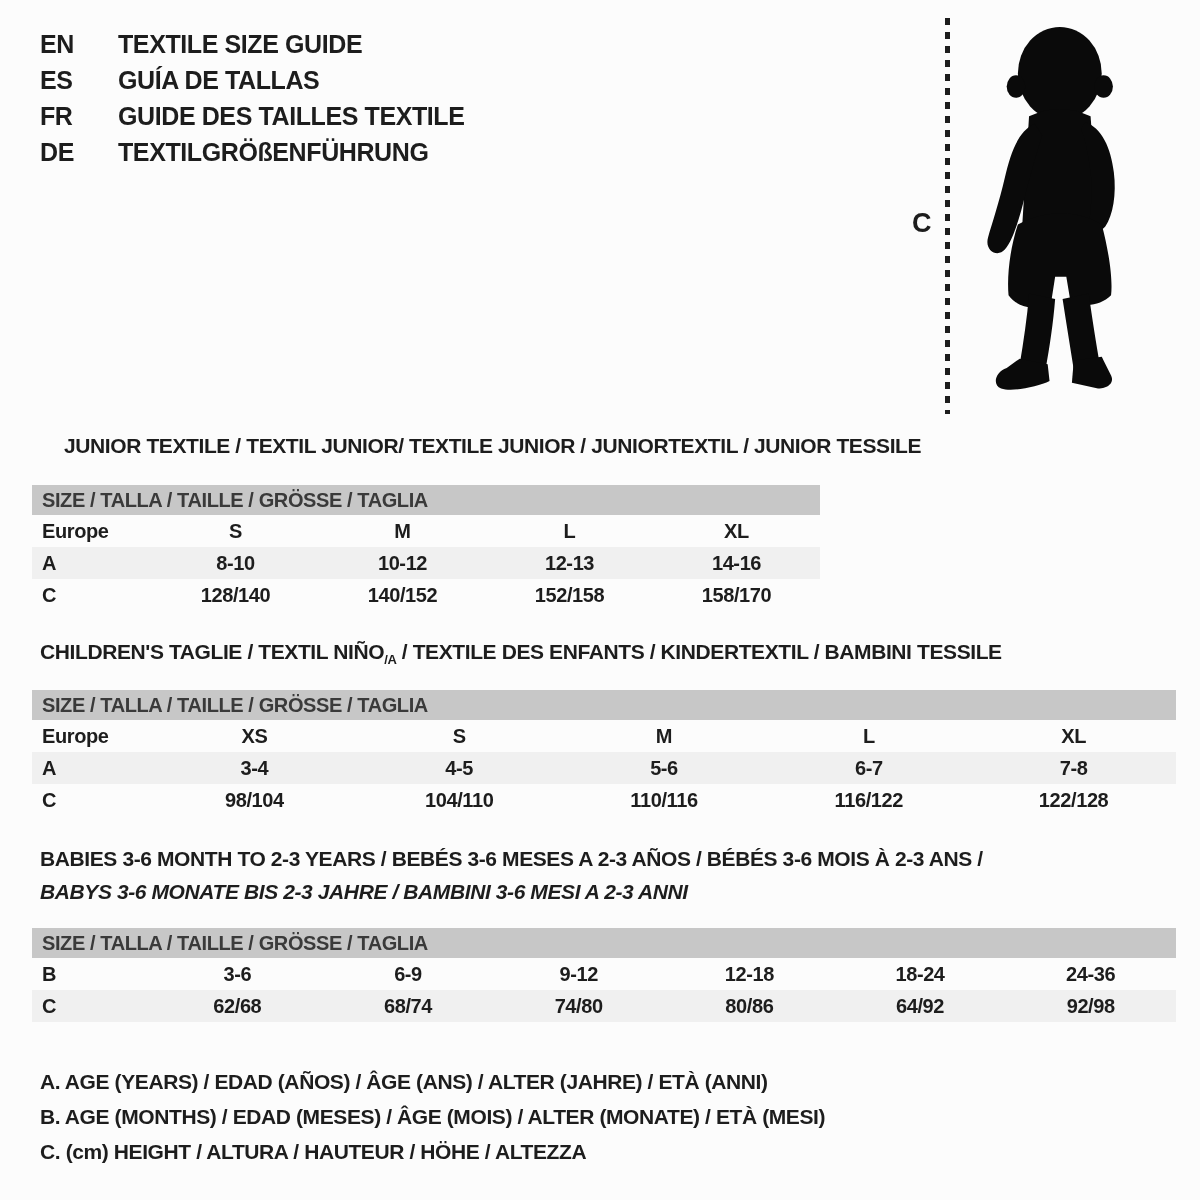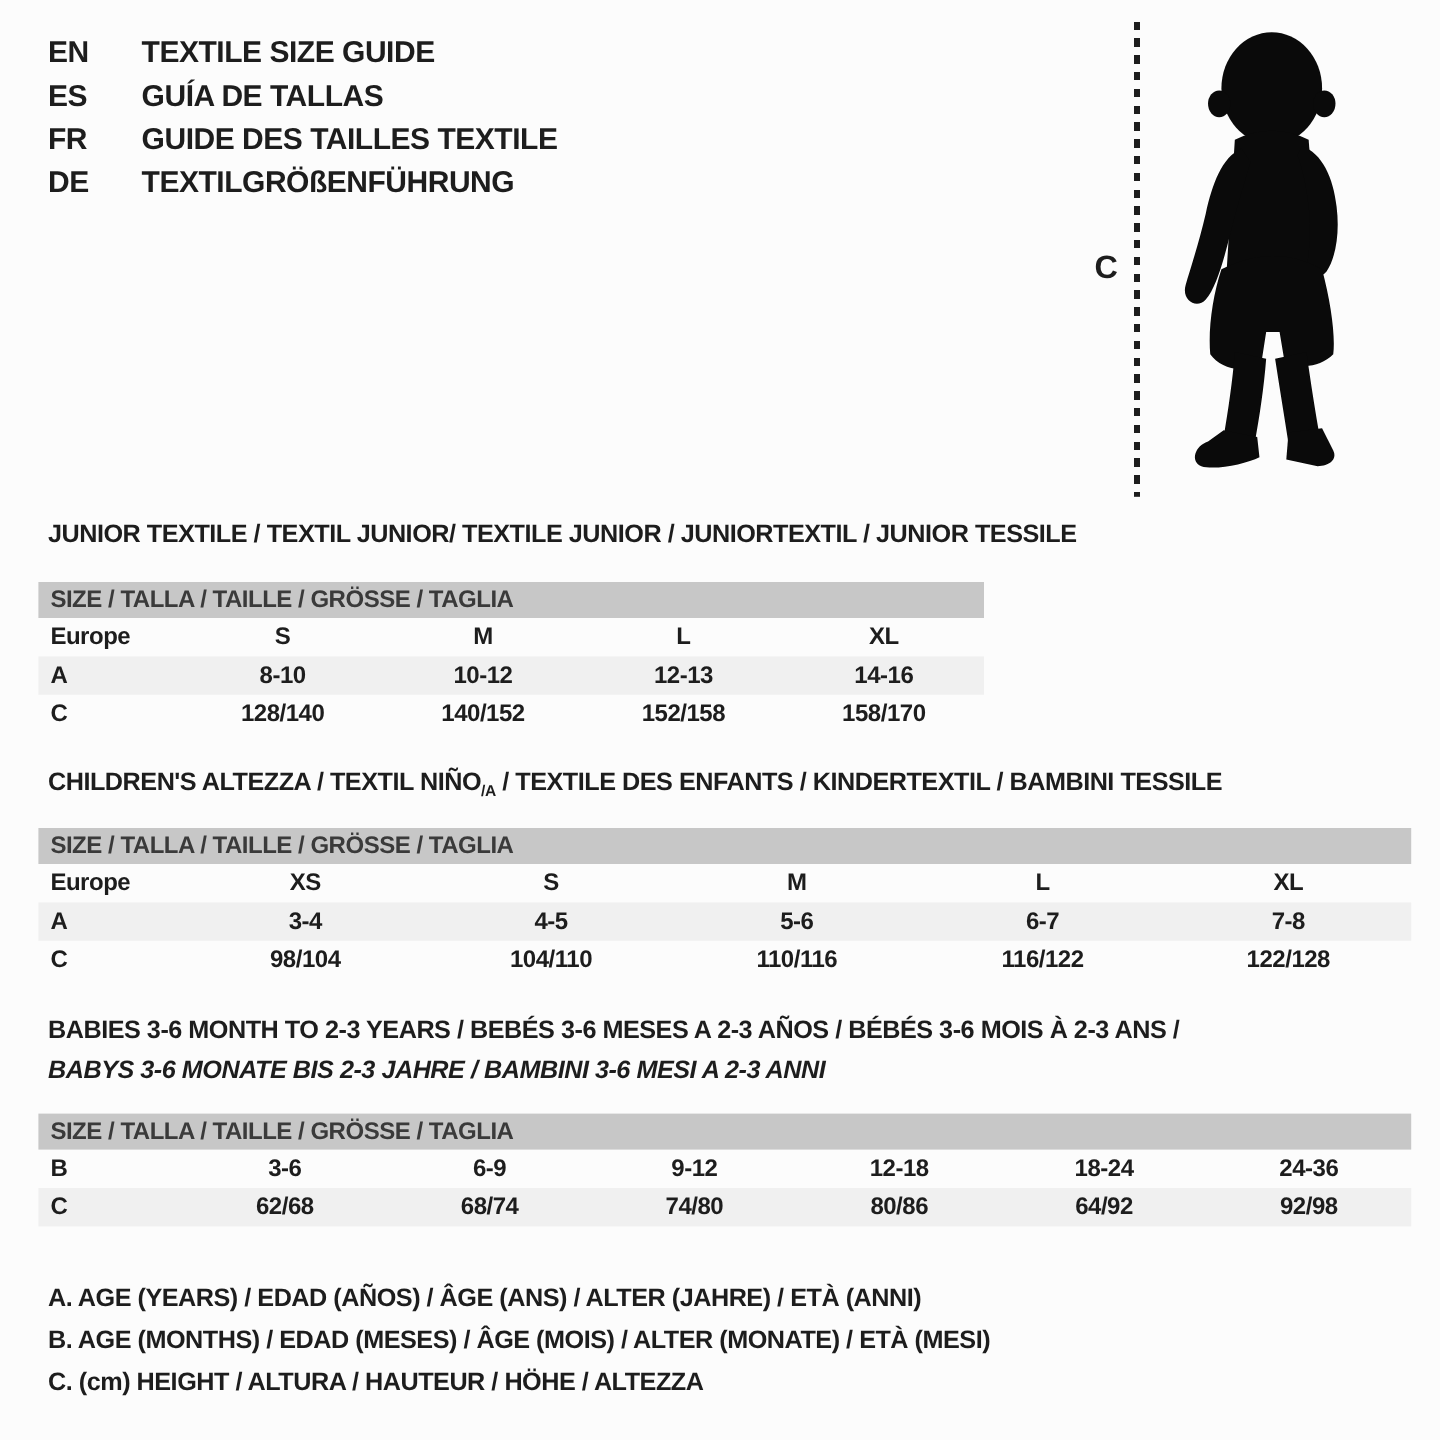--- a/index.html
+++ b/index.html
@@ -43,21 +43,21 @@
   .grid { position: absolute; left: 32px; }
   .size-bar {
     height: 30px; background: var(--table-header-bg); color: var(--table-header-ink);
     display: flex; align-items: center; padding-left: 10px; font-size: 20px;
   }
   .trow { display: flex; align-items: center; height: 32px; font-size: 20px; }
   .trow .lbl { width: 120px; padding-left: 10px; }
   .trow .cell { flex: 1; text-align: center; }
   .shaded { background: var(--row-shaded-bg); }
   #junior-grid { top: 485px; width: 788px; }
-  #junior-title { top: 434px; }
+  #junior-title { top: 434px; margin-left: 24px; }
   #children-title { top: 640px; }
   #children-grid { top: 690px; width: 1144px; }
   #babies-title-1 { top: 847px; }
   #babies-title-2 { top: 880px; font-style: italic; }
   #babies-grid { top: 928px; width: 1144px; }
 
   
   .legend-line { position: absolute; left: 40px; font-size: 21px; white-space: nowrap; }
   #legend-a { top: 1070px; }
   #legend-b { top: 1105px; }
@@ -127,21 +127,21 @@
     <div class="trow">
       <span class="lbl">C</span>
       <span class="cell">128/140</span>
       <span class="cell">140/152</span>
       <span class="cell">152/158</span>
       <span class="cell">158/170</span>
     </div>
   </div>
 
   <div class="sec-title" id="children-title">
-    <span>CHILDREN'S ALTEZZA / TEXTIL NIÑO</span><span class="sub">/A</span><span> / TEXTILE DES ENFANTS / KINDERTEXTIL / BAMBINI TESSILE</span>
+    <span>CHILDREN'S TAGLIE / TEXTIL NIÑO</span><span class="sub">/A</span><span> / TEXTILE DES ENFANTS / KINDERTEXTIL / BAMBINI TESSILE</span>
   </div>
   <div class="grid" id="children-grid">
     <div class="size-bar">
       <span>SIZE / TALLA / TAILLE / GRÖSSE / TAGLIA</span>
     </div>
     <div class="trow">
       <span class="lbl">Europe</span>
       <span class="cell">XS</span>
       <span class="cell">S</span>
       <span class="cell">M</span>

